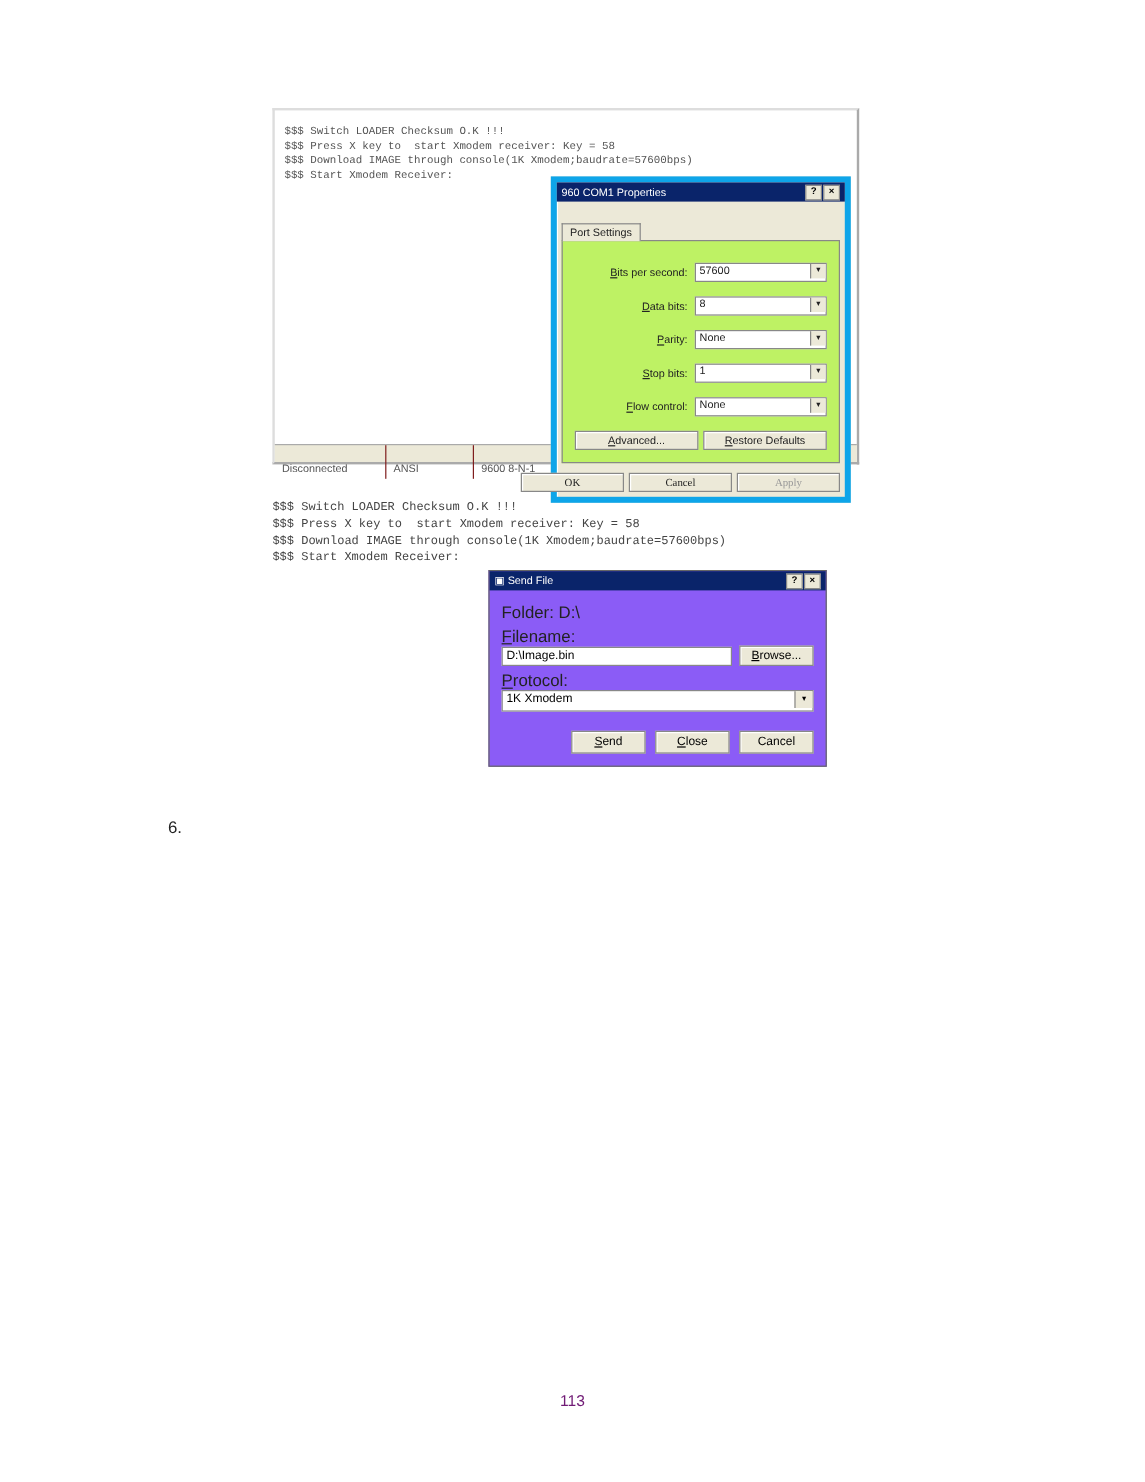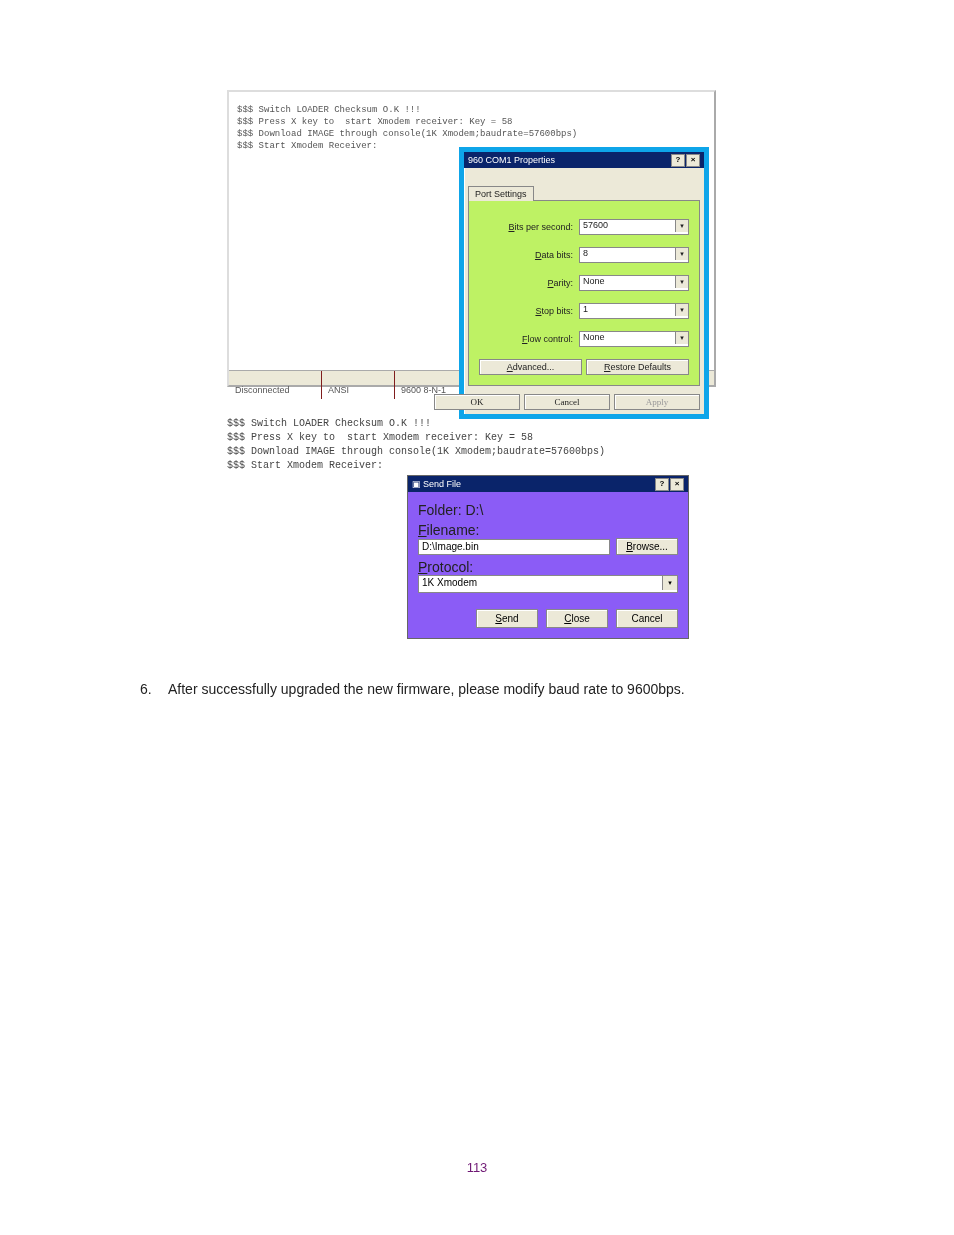--- a/index.html
+++ b/index.html
@@ -365,18 +365,17 @@
       <div class="send-footer">
         <div class="win-btn"><span class="underline-accel">S</span>end</div>
         <div class="win-btn"><span class="underline-accel">C</span>lose</div>
         <div class="win-btn">Cancel</div>
       </div>
     </div>
   </div>
 
   <div class="instruction-row">
     <div class="instr-num">6.</div>
-    <div>After successfully upgraded the new firmware, please modify baud rate to 9600bps.</div>
   </div>
 
 </div>
 
 <div class="page-num">113</div>
 
 </body></html>

